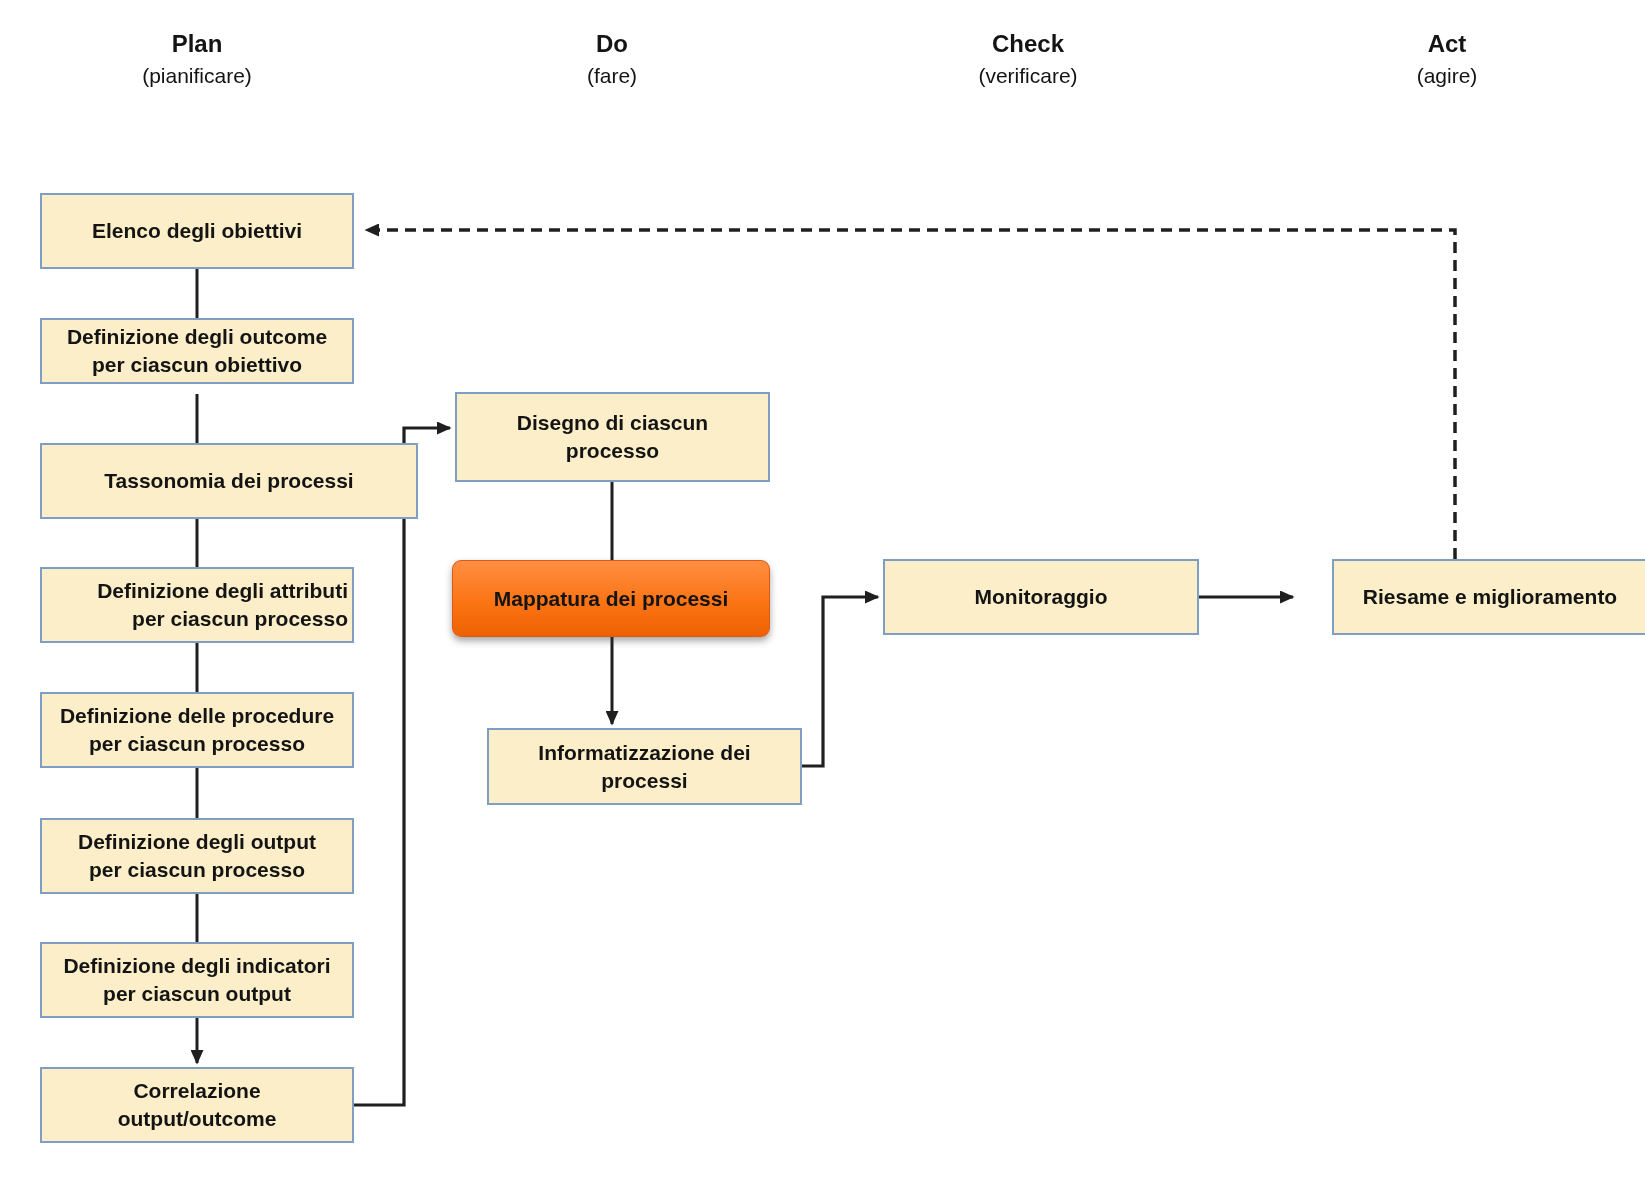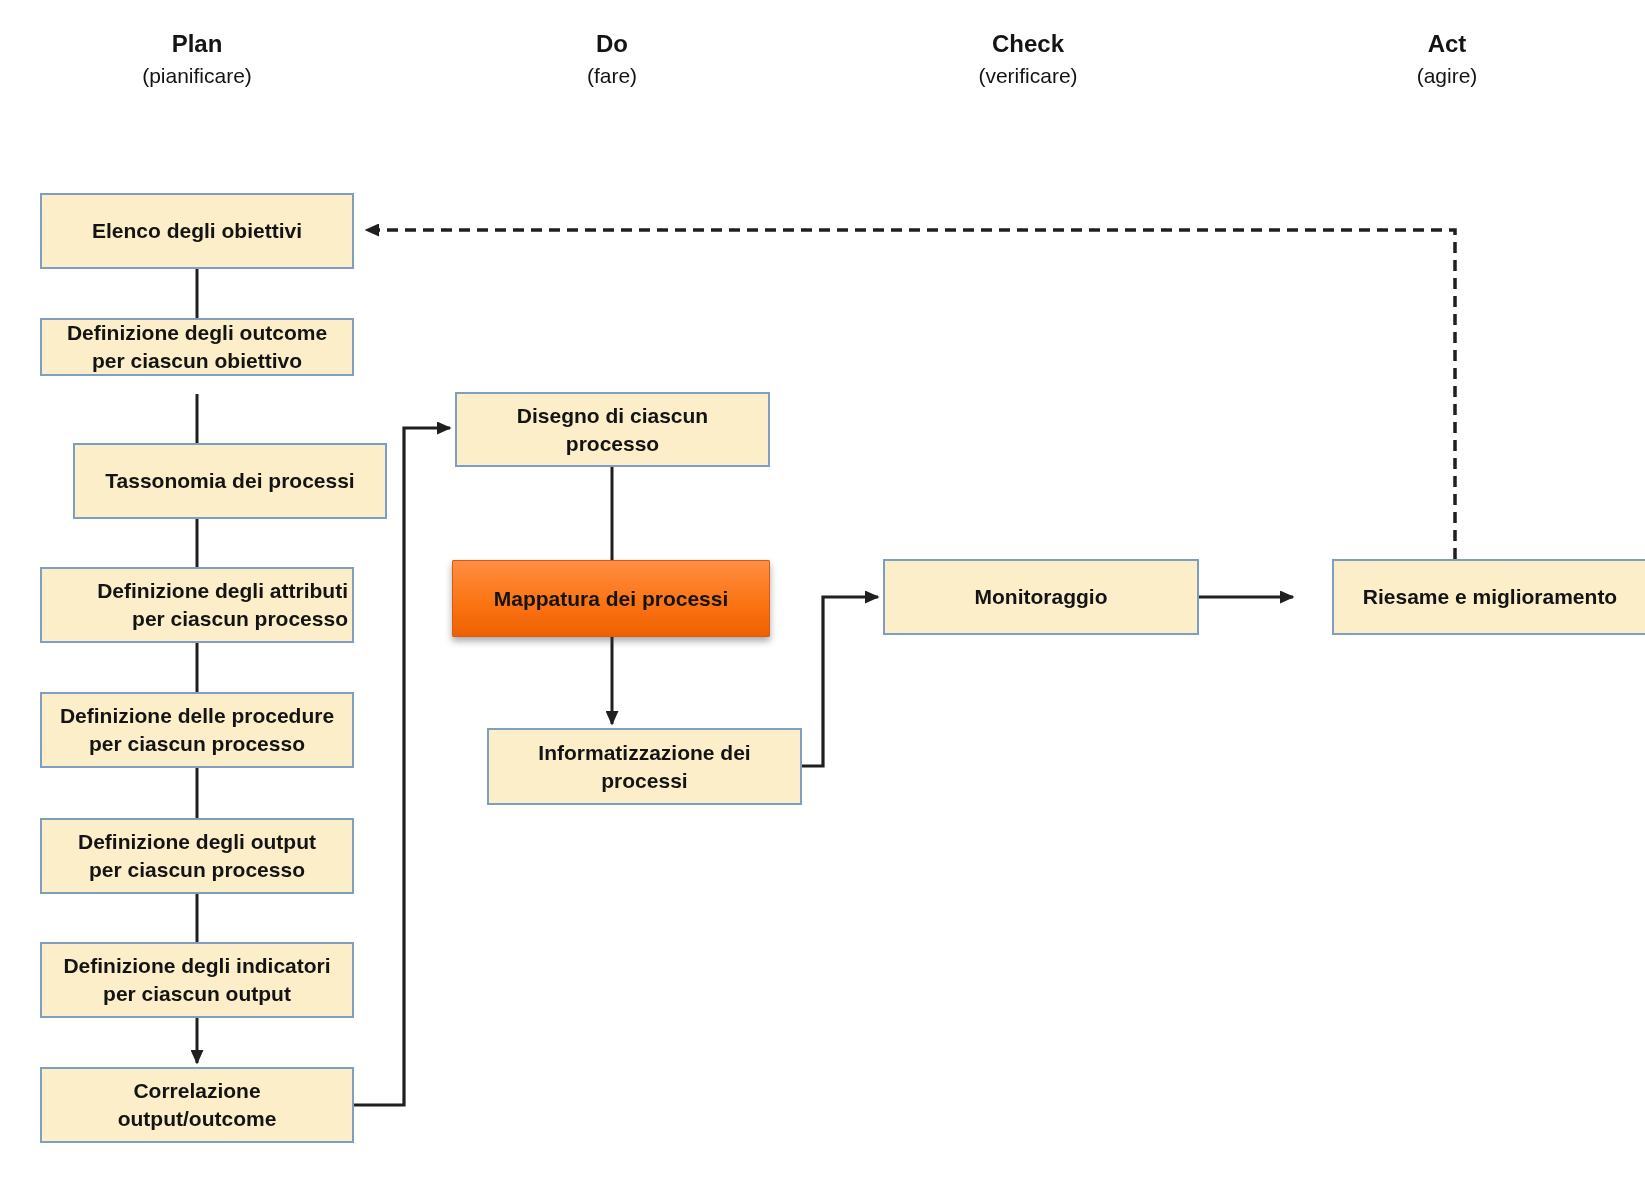--- a/index.html
+++ b/index.html
@@ -56,21 +56,21 @@
     font-size:21px;
     font-weight:bold;
     line-height:1.32;
     z-index:1;
     padding:2px 4px;
   }
   .node .ln{display:block;white-space:nowrap;}
   .node.highlight{
     background:linear-gradient(to bottom,var(--highlight-top) 0%,var(--highlight-mid) 55%,var(--highlight-bottom) 100%);
     border:1px solid var(--highlight-border);
-    border-radius:1px;
+    border-radius:9px;
     box-shadow:0 4px 7px rgba(60,60,60,0.45);
     text-align:right;
   }
 </style>
 </head>
 <body>
 
 <div id="canvas">
 
   <svg id="wires" viewBox="0 0 1645 1188" xmlns="http://www.w3.org/2000/svg">
@@ -117,25 +117,25 @@
     <span class="subtitle">(verificare)</span>
   </div>
   <div class="col-header" style="left:1287px;top:30px;">
     <span class="title">Act</span>
     <span class="subtitle">(agire)</span>
   </div>
 
   <div class="node" style="left:40px;top:193px;width:314px;height:76px;">
     <span class="ln">Elenco degli obiettivi</span>
   </div>
-  <div class="node" style="left:40px;top:318px;width:314px;height:58px;">
+  <div class="node" style="left:40px;top:318px;width:314px;height:66px;">
     <span class="ln">Definizione degli outcome</span>
     <span class="ln">per ciascun obiettivo</span>
   </div>
-  <div class="node" style="left:40px;top:443px;width:314px;height:76px;margin-left:33px;">
+  <div class="node" style="left:40px;top:443px;width:378px;height:76px;">
     <span class="ln">Tassonomia dei processi</span>
   </div>
   <div class="node" style="left:40px;top:567px;width:314px;height:76px;align-items:flex-end;">
     <span class="ln">Definizione degli attributi</span>
     <span class="ln">per ciascun processo</span>
   </div>
   <div class="node" style="left:40px;top:692px;width:314px;height:76px;">
     <span class="ln">Definizione delle procedure</span>
     <span class="ln">per ciascun processo</span>
   </div>
@@ -145,21 +145,21 @@
   </div>
   <div class="node" style="left:40px;top:942px;width:314px;height:76px;">
     <span class="ln">Definizione degli indicatori</span>
     <span class="ln">per ciascun output</span>
   </div>
   <div class="node" style="left:40px;top:1067px;width:314px;height:76px;">
     <span class="ln">Correlazione</span>
     <span class="ln">output/outcome</span>
   </div>
 
-  <div class="node" style="left:455px;top:392px;width:315px;height:75px;">
+  <div class="node" style="left:455px;top:392px;width:315px;height:90px;">
     <span class="ln">Disegno di ciascun</span>
     <span class="ln">processo</span>
   </div>
   <div class="node highlight" style="left:452px;top:560px;width:318px;height:77px;">
     <span class="ln">Mappatura dei processi</span>
   </div>
   <div class="node" style="left:455px;top:728px;width:315px;height:77px;margin-left:32px;">
     <span class="ln">Informatizzazione dei</span>
     <span class="ln">processi</span>
   </div>

